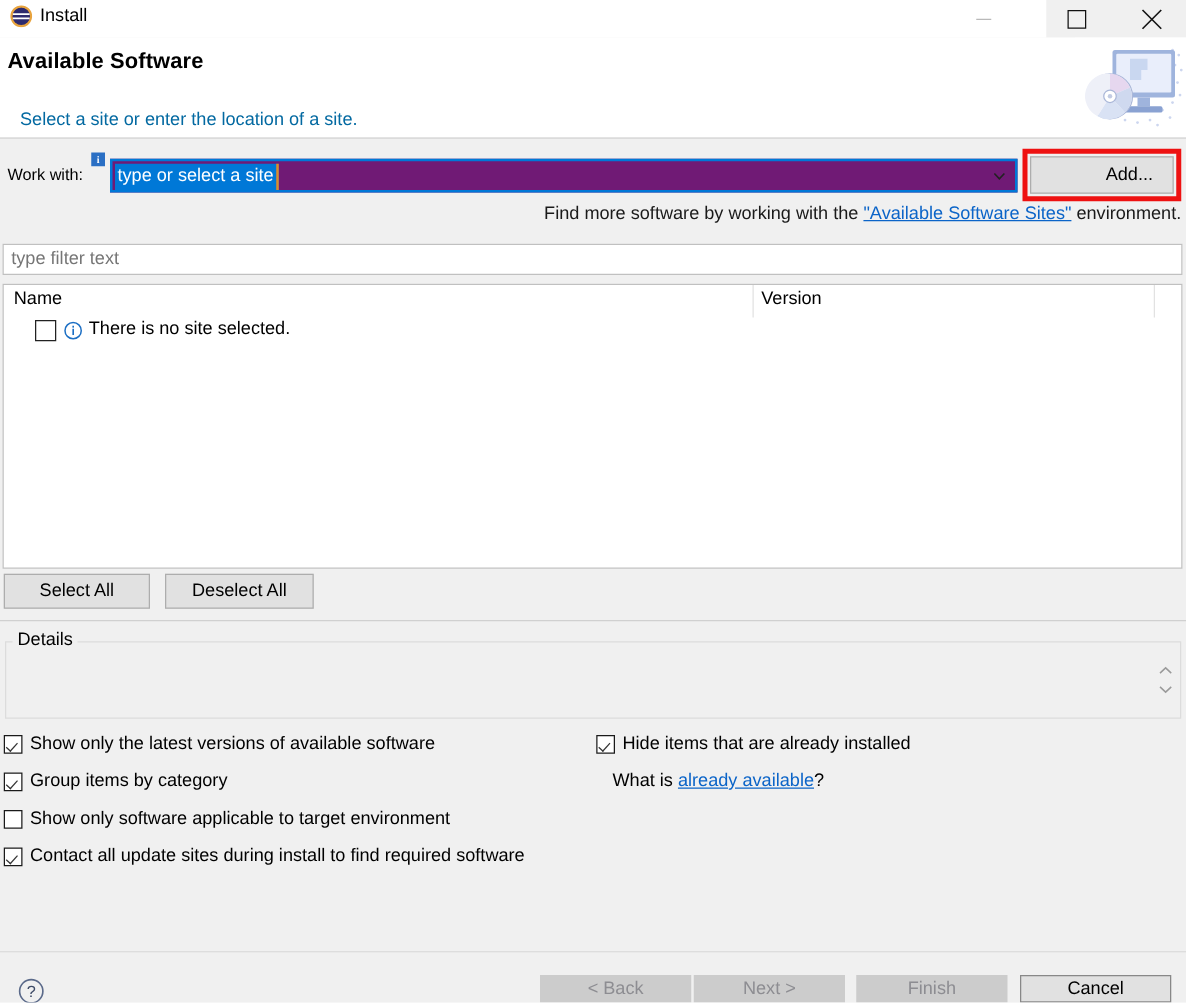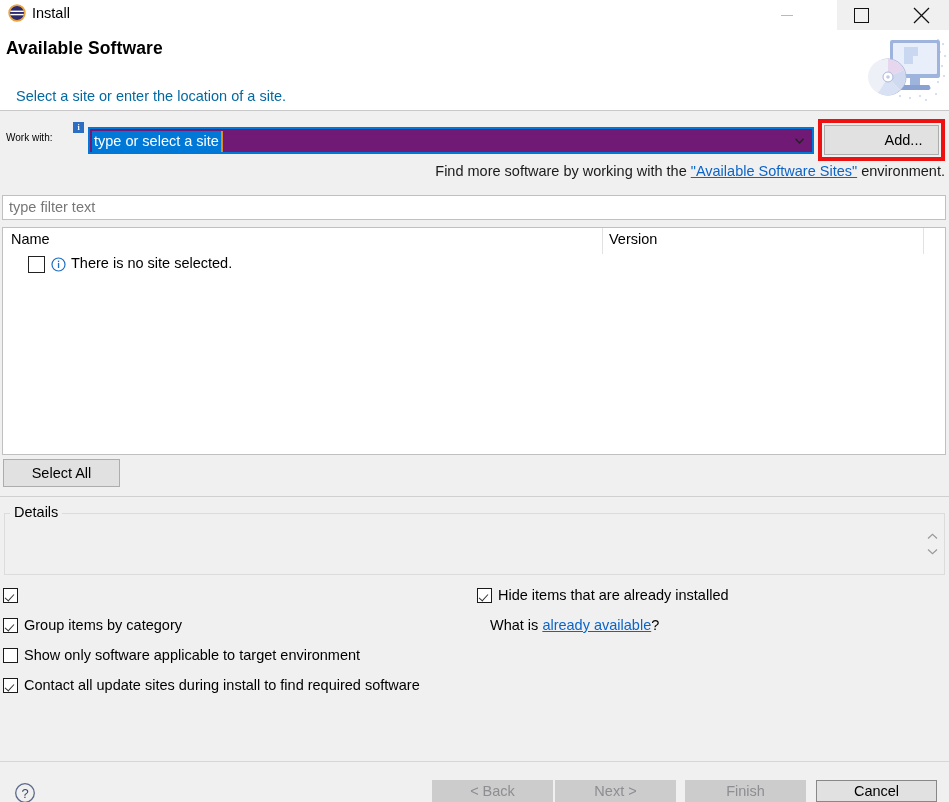--- a/index.html
+++ b/index.html
@@ -71,21 +71,21 @@
   
   .body-area {
     position: absolute; left: 0; top: 111px;
     width: 949px; height: 650px;
     background: #f0f0f0;
   }
 
   
   .workwith-label {
     position: absolute; left: 6px; top: 132px;
-    font-size: 10px; color: #000;
+    font-size: 13px; color: #000;
   }
   .info-badge {
     position: absolute; left: 73px; top: 122px;
     width: 11px; height: 11px;
     background: #2a6fc4;
     color: #fff; font-size: 8px; line-height: 11px;
     text-align: center; font-weight: bold;
     font-family: "Liberation Serif", serif;
   }
   .combo {
@@ -400,35 +400,37 @@
       <svg class="tree-info" viewBox="0 0 15 15">
         <circle cx="7.5" cy="7.5" r="6.5" fill="#ffffff" stroke="#1c6fc4" stroke-width="1.2"></circle>
         <rect x="6.9" y="6" width="1.3" height="5" fill="#1c6fc4"></rect>
         <rect x="6.9" y="3.6" width="1.3" height="1.5" fill="#1c6fc4"></rect>
       </svg>
       <span class="tree-label">There is no site selected.</span>
     </div>
   </div>
 
   <button class="btn select-all-btn">Select All</button>
+  <button class="btn deselect-all-btn">Deselect All</button>
 
   <div class="hr-1"></div>
 
   <div class="details-group"></div>
   <div class="details-legend">Details</div>
   <div class="spinner">
     <svg width="11" height="7" viewBox="0 0 11 7">
       <path d="M1 5.5 L5.5 1.3 L10 5.5" fill="none" stroke="#9a9a9a" stroke-width="1.2"></path>
     </svg>
     <svg width="11" height="7" viewBox="0 0 11 7">
       <path d="M1 1.5 L5.5 5.7 L10 1.5" fill="none" stroke="#9a9a9a" stroke-width="1.2"></path>
     </svg>
   </div>
 
   <span class="cb checked" style="left:3px; top:588px;"></span>
+  <span class="opt" style="left:24px; top:587px;">Show only the latest versions of available software</span>
 
   <span class="cb checked" style="left:3px; top:618px;"></span>
   <span class="opt" style="left:24px; top:617px;">Group items by category</span>
 
   <span class="cb" style="left:3px; top:648px;"></span>
   <span class="opt" style="left:24px; top:647px;">Show only software applicable to target environment</span>
 
   <span class="cb checked" style="left:3px; top:678px;"></span>
   <span class="opt" style="left:24px; top:677px;">Contact all update sites during install to find required software</span>
 

